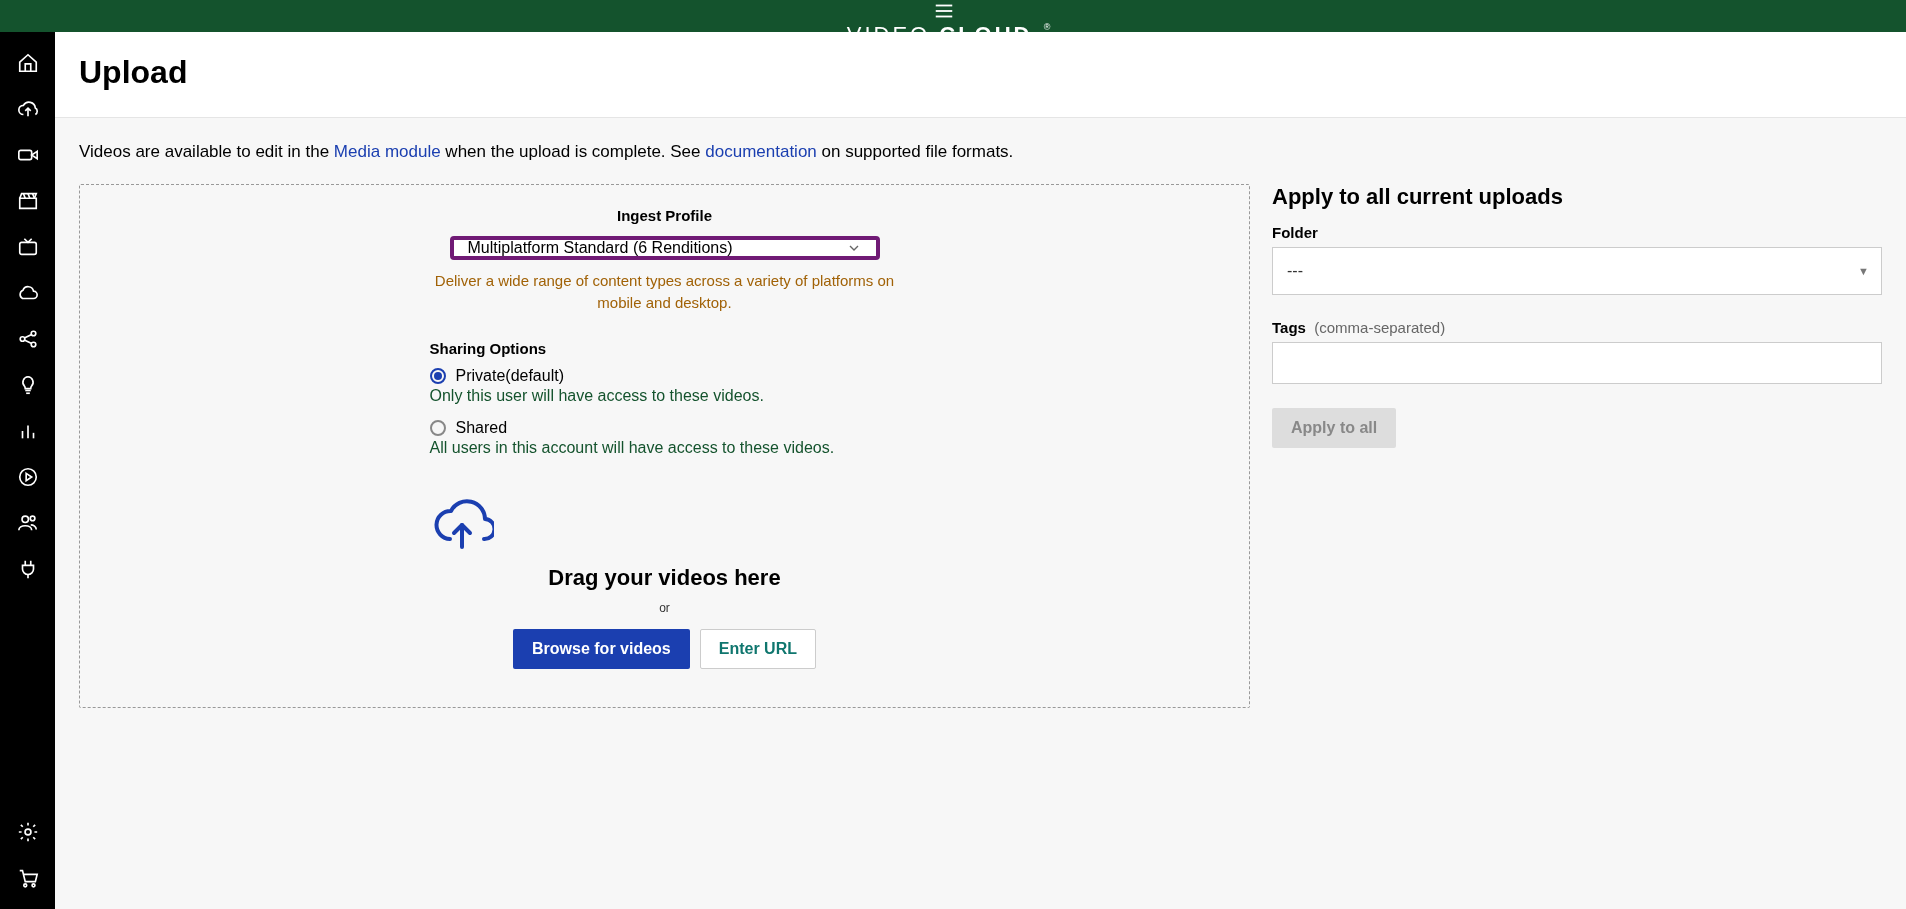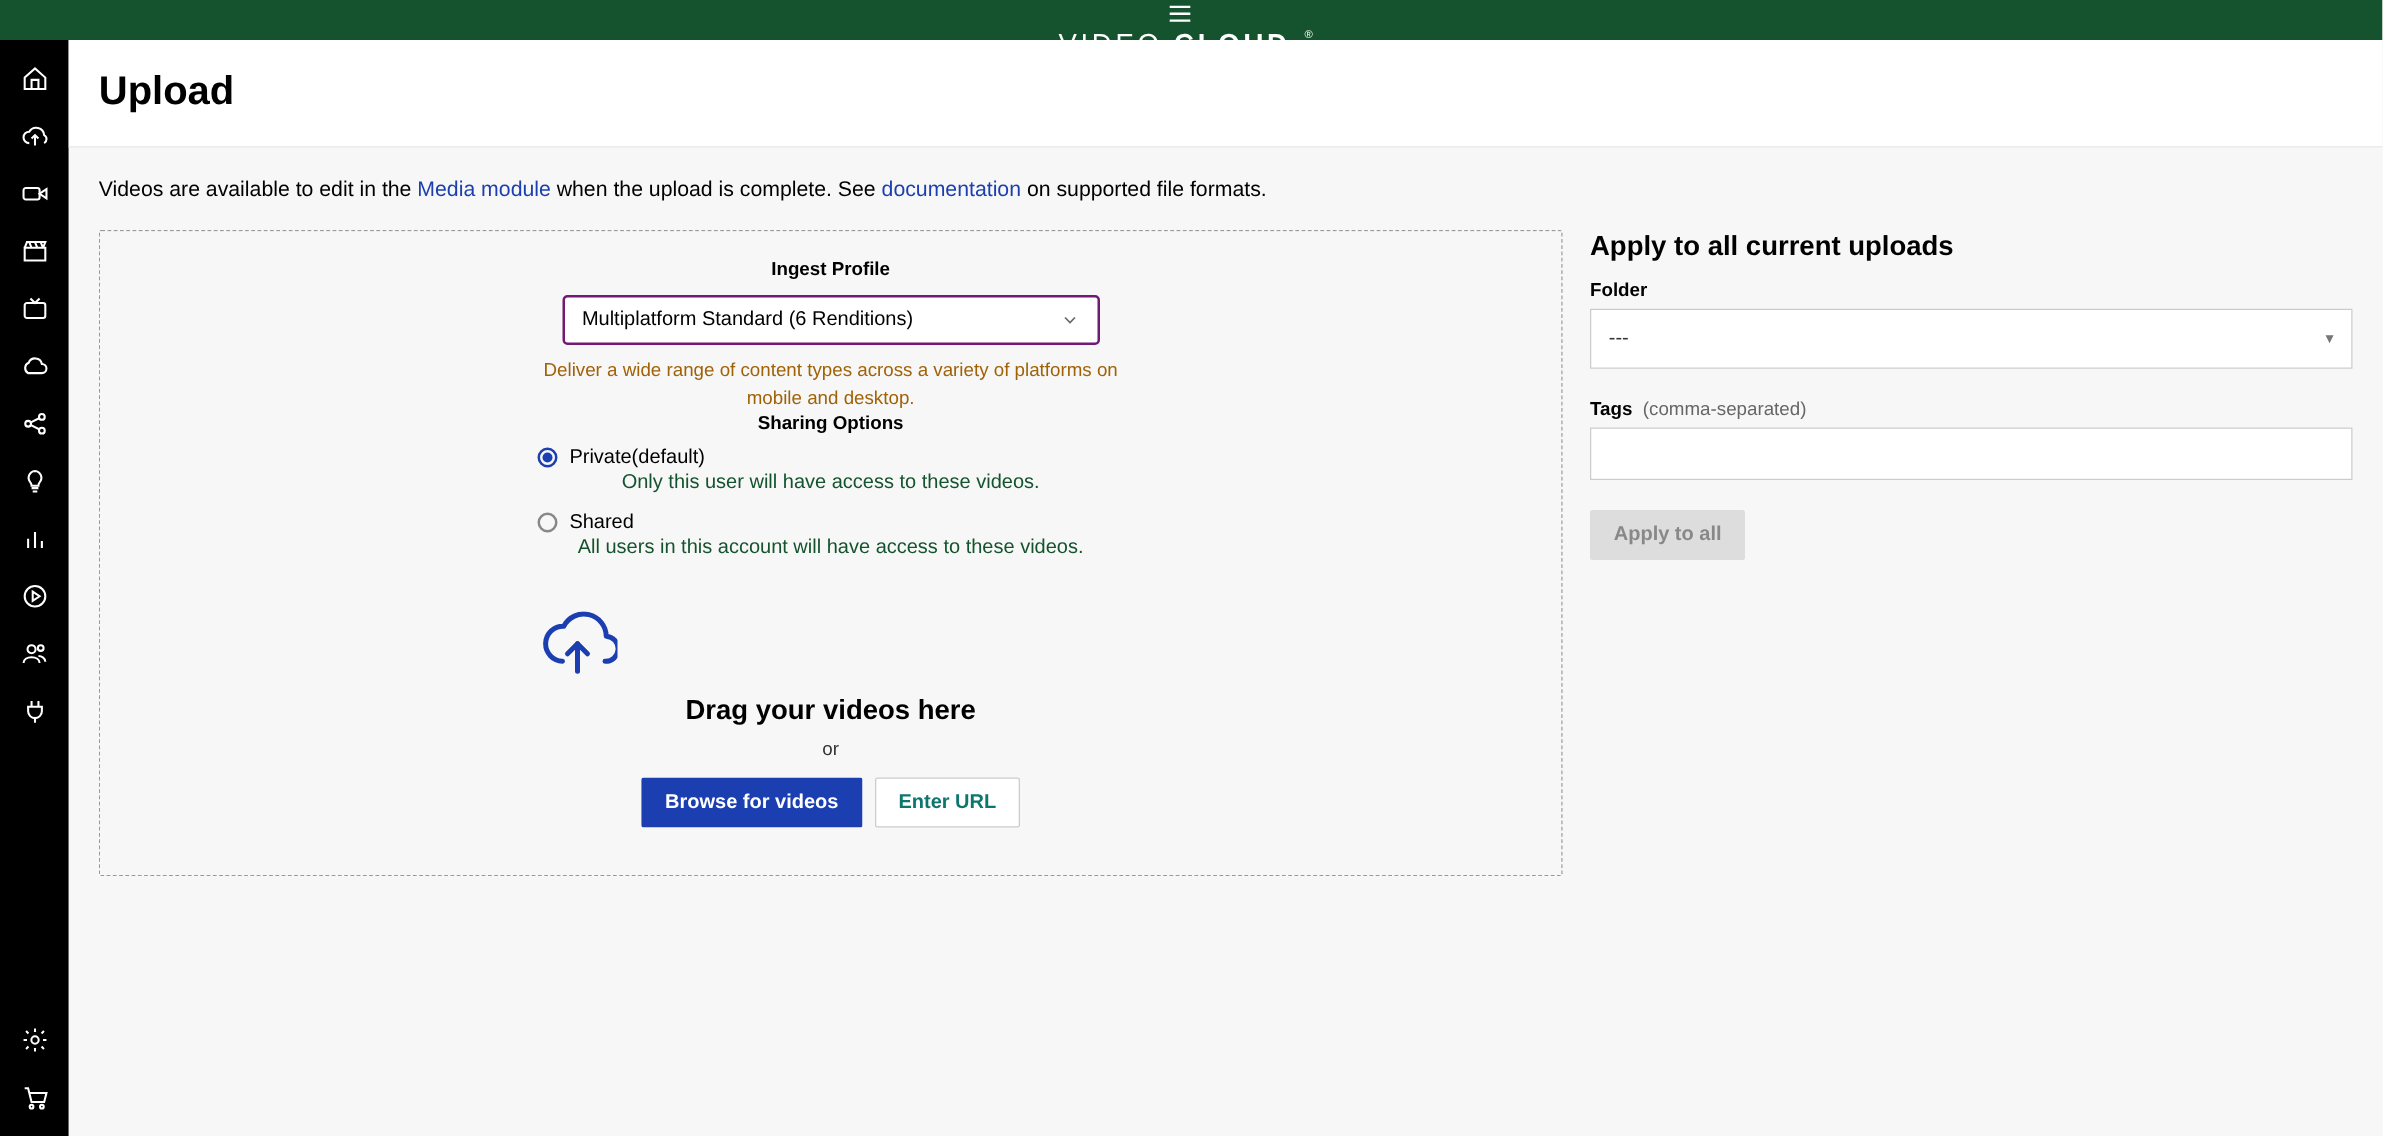--- a/index.html
+++ b/index.html
@@ -92,49 +92,49 @@
     max-width: 1240px;
     border: 1.5px dashed #999;
     border-radius: 2px;
     padding: 22px 28px 38px;
     background: #f7f7f7;
   }
   .dz-inner { max-width: 470px; margin: 0 auto; text-align: center; }
   .ingest-label { font-size: 15px; font-weight: 700; margin-bottom: 12px; }
   .select-wrap {
     position: relative;
-    border: 2px solid #701a75;
+    border: 4px solid #701a75;
     border-radius: 4px;
     background: #fff;
-    height: 40px;
+    height: 24px;
     display: flex; align-items: center;
     padding: 0 42px 0 14px;
     max-width: 430px;
     margin: 0 auto 10px;
     text-align: left;
     cursor: pointer;
   }
   .select-wrap .chev {
     position: absolute; right: 14px; top: 50%; transform: translateY(-50%);
     color: #666;
   }
   .ingest-desc { font-size: 15px; color: #a16207; line-height: 1.45; max-width: 470px; margin: 0 auto; }
 
-  .sharing-block { text-align: center; }
+  .sharing-block { text-align: left; margin-top: 26px; }
   .sharing-title { font-weight: 700; font-size: 15px; margin-bottom: 10px; }
   .radio-row { display: flex; align-items: center; gap: 10px; font-size: 16px; margin-bottom: 2px; }
   .radio { width: 16px; height: 16px; border-radius: 50%; border: 2px solid #888; display: inline-flex; align-items: center; justify-content: center; }
   .radio.checked { border-color: #1b3fb0; }
   .radio.checked::after { content: ""; width: 8px; height: 8px; border-radius: 50%; background: #1b3fb0; }
   .option-desc { font-size: 16px; color: #14532d; margin-bottom: 14px; }
 
   .drop-cta { margin-top: 42px; }
   .cloud-icon { color: #1b3fb0; margin-bottom: 14px; }
   .drag-title { font-size: 22px; font-weight: 800; margin-bottom: 10px; }
-  .or { font-size: 15px; color: #333; margin-bottom: 14px; }
+  .or { font-size: 12px; color: #333; margin-bottom: 14px; }
   .btn-row { display: flex; justify-content: center; gap: 10px; }
   .btn {
     height: 40px;
     padding: 0 18px;
     font-size: 16px;
     font-weight: 700;
     border-radius: 2px;
     display: inline-flex; align-items: center;
     cursor: pointer;
     border: 1px solid transparent;

